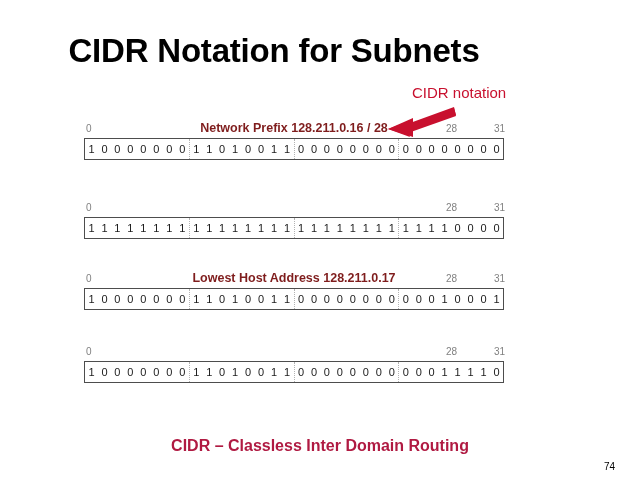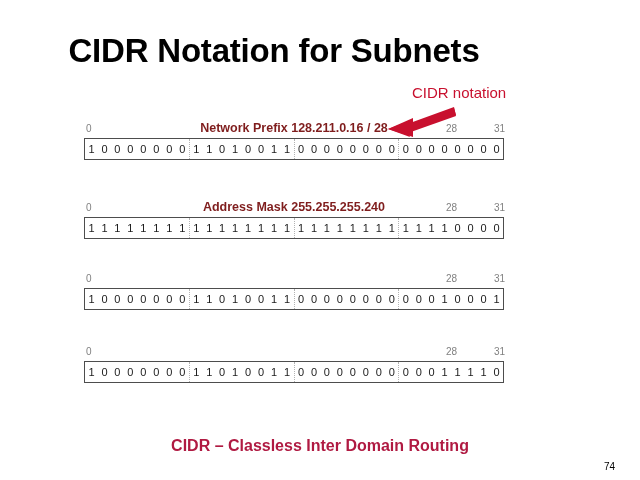--- a/index.html
+++ b/index.html
@@ -184,21 +184,20 @@
         <span class="bit-cell">0</span>
         <span class="bit-cell">0</span>
         <span class="bit-cell">0</span>
         <span class="bit-cell">0</span>
         <span class="bit-cell">0</span>
       </div>
     </div>
     <div class="bitrow" style="top: 200px;">
       <div class="row-labels">
         <span class="tick-left">0</span>
-        <span class="row-caption">Address Mask 255.255.255.240</span>
         <span class="tick-28">28</span>
         <span class="tick-31">31</span>
       </div>
       <div class="bit-box">
         <span class="bit-cell">1</span>
         <span class="bit-cell">1</span>
         <span class="bit-cell">1</span>
         <span class="bit-cell">1</span>
         <span class="bit-cell">1</span>
         <span class="bit-cell">1</span>
@@ -226,20 +225,21 @@
         <span class="bit-cell">1</span>
         <span class="bit-cell">0</span>
         <span class="bit-cell">0</span>
         <span class="bit-cell">0</span>
         <span class="bit-cell">0</span>
       </div>
     </div>
     <div class="bitrow" style="top: 271px;">
       <div class="row-labels">
         <span class="tick-left">0</span>
+        <span class="row-caption">Lowest Host Address 128.211.0.17</span>
         <span class="tick-28">28</span>
         <span class="tick-31">31</span>
       </div>
       <div class="bit-box">
         <span class="bit-cell">1</span>
         <span class="bit-cell">0</span>
         <span class="bit-cell">0</span>
         <span class="bit-cell">0</span>
         <span class="bit-cell">0</span>
         <span class="bit-cell">0</span>

